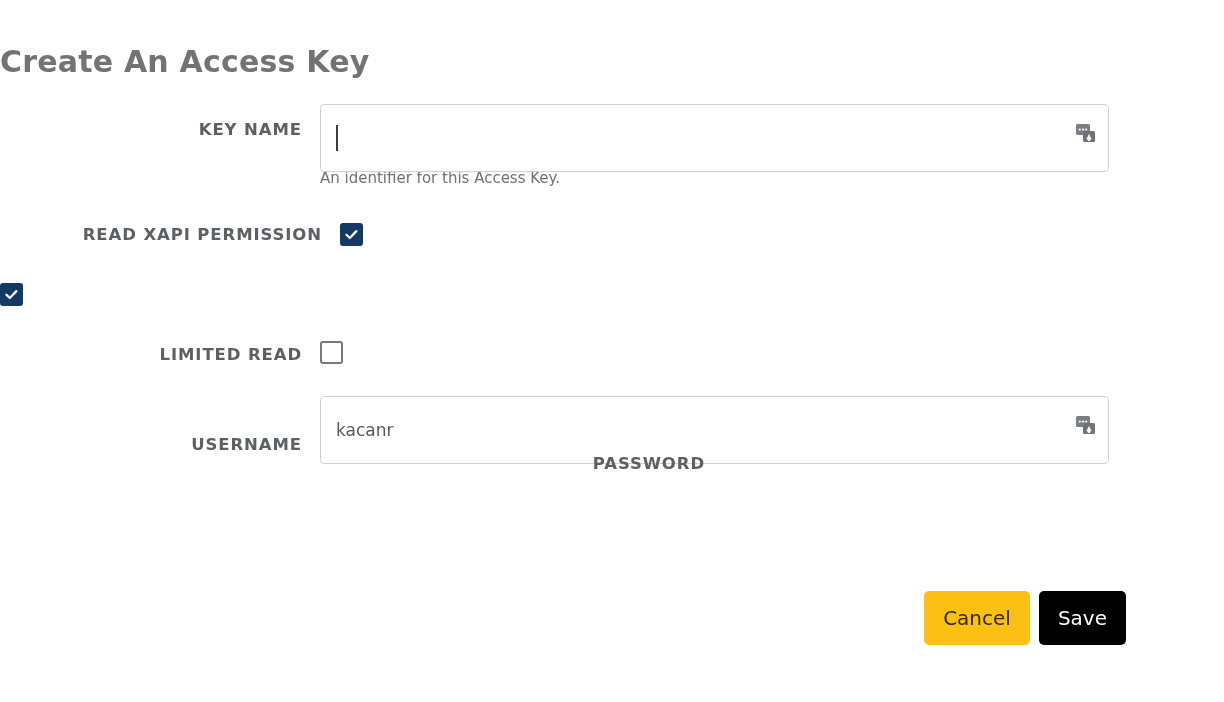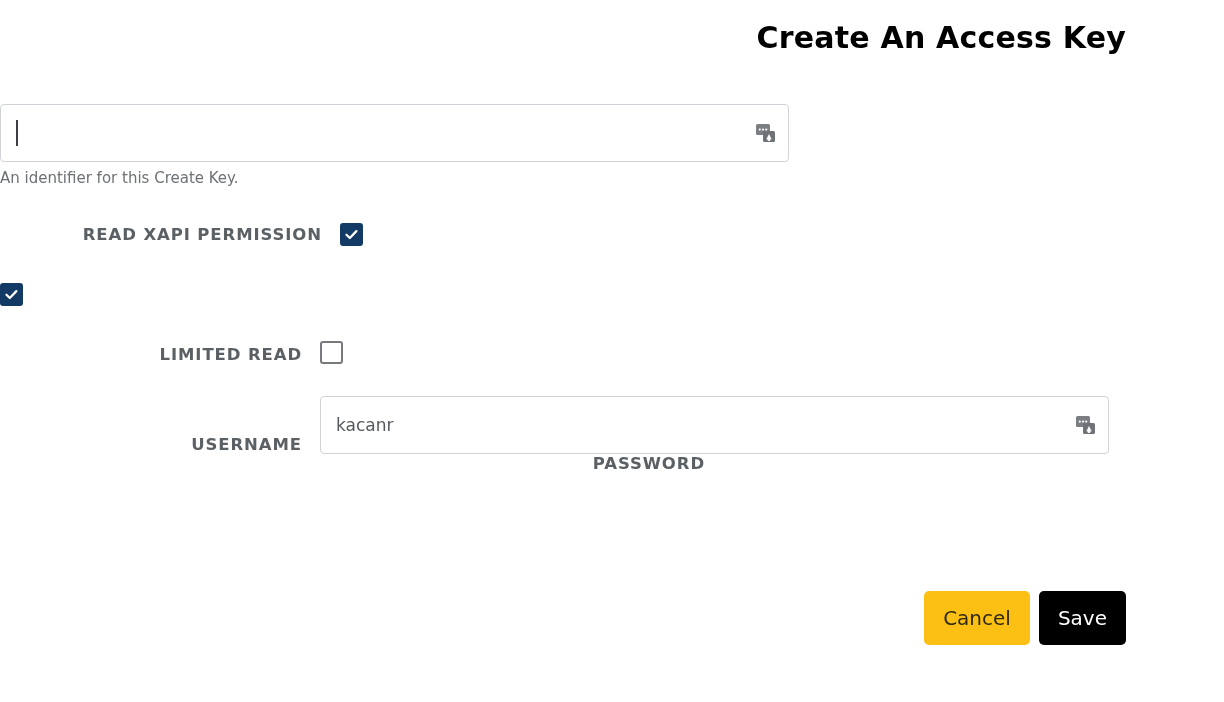--- a/index.html
+++ b/index.html
@@ -16,27 +16,27 @@
     position: relative;
     width: 1224px;
     height: 702px;
     background: #ffffff;
     overflow: hidden;
   }
 
   
   .page-title {
     position: absolute;
-    top: 20px;
+    top: 44px;
     left: 0;
     width: 1126px;
-    text-align: right;
+    text-align: left;
     font-size: 30px;
     font-weight: bold;
-    color: #000000;
+    color: #737373;
     letter-spacing: 0.2px;
     line-height: 1.2;
   }
 
   
   .form {
     position: absolute;
     top: 104px;
     left: 0;
     width: 1126px;
@@ -69,21 +69,21 @@
 
   
   .text-input-wrap {
     position: relative;
     width: 789px;
     height: 58px;
   }
 
   .text-input {
     width: 789px;
-    height: 58px;
+    height: 68px;
     border: 1px solid #cfd3d7;
     border-radius: 4px;
     background: #ffffff;
     font-family: "DejaVu Sans", "Liberation Sans", sans-serif;
     font-size: 17px;
     color: #4a4f54;
     padding: 0 46px 0 15px;
     outline: none;
     display: flex;
     align-items: center;
@@ -178,39 +178,40 @@
 </head>
 <body>
 
 <div class="page">
 
   <div class="page-title">Create An Access Key</div>
 
   <div class="form">
 
     <div class="form-row" style="margin-bottom:17px;">
+      <div class="field-label" style="padding-top:16px;">KEY NAME</div>
       <div class="field-control">
         <div class="text-input-wrap">
           <div class="text-input">
             <span class="caret"></span>
               <span class="value"></span>
           </div>
           <span class="autofill-icon">
             <svg viewBox="0 0 22 22" width="22" height="22" aria-hidden="true">
               <rect x="1" y="2" width="14" height="11" rx="1.5" fill="#7b7f83"></rect>
               <circle cx="4.8" cy="7.6" r="1.1" fill="#ffffff"></circle>
               <circle cx="8.0" cy="7.6" r="1.1" fill="#ffffff"></circle>
               <circle cx="11.2" cy="7.6" r="1.1" fill="#ffffff"></circle>
               <rect x="8" y="9" width="12" height="11" rx="1.5" fill="#6f7377"></rect>
               <path d="M14.0 12.0 L16.6 17.2 L11.4 17.2 Z" fill="#ffffff"></path>
               <circle cx="14.0" cy="17.6" r="1.5" fill="#ffffff"></circle>
             </svg>
           </span>
         </div>
-        <div class="help-text">An identifier for this Create Key.</div>
+        <div class="help-text">An identifier for this Access Key.</div>
       </div>
     </div>
 
     <div class="form-row" style="height:60px; align-items:center;margin-left:20px;">
       <div class="field-label">READ XAPI PERMISSION</div>
       <div class="field-control">
         <span class="checkbox checked">
           <svg viewBox="0 0 16 16" width="15" height="15" aria-hidden="true">
             <path d="M2.6 8.2 L6.2 11.7 L13.2 4.4" stroke="#ffffff" stroke-width="2.4" fill="none" stroke-linecap="round" stroke-linejoin="round"></path>
           </svg>

